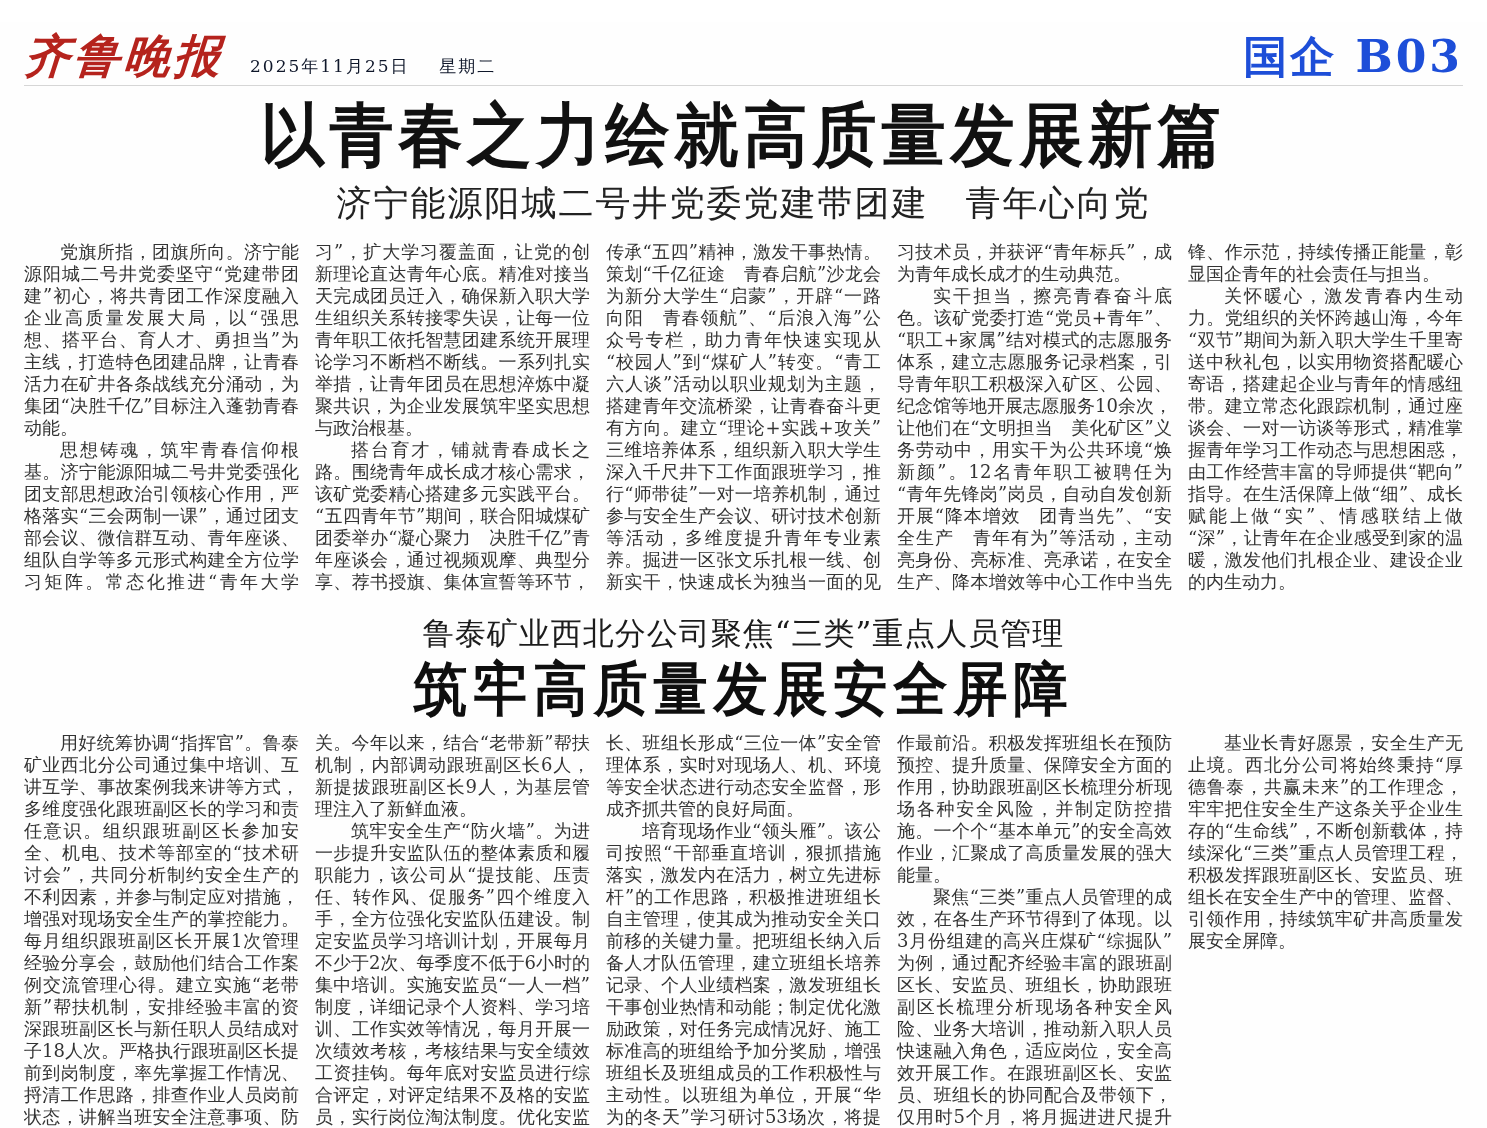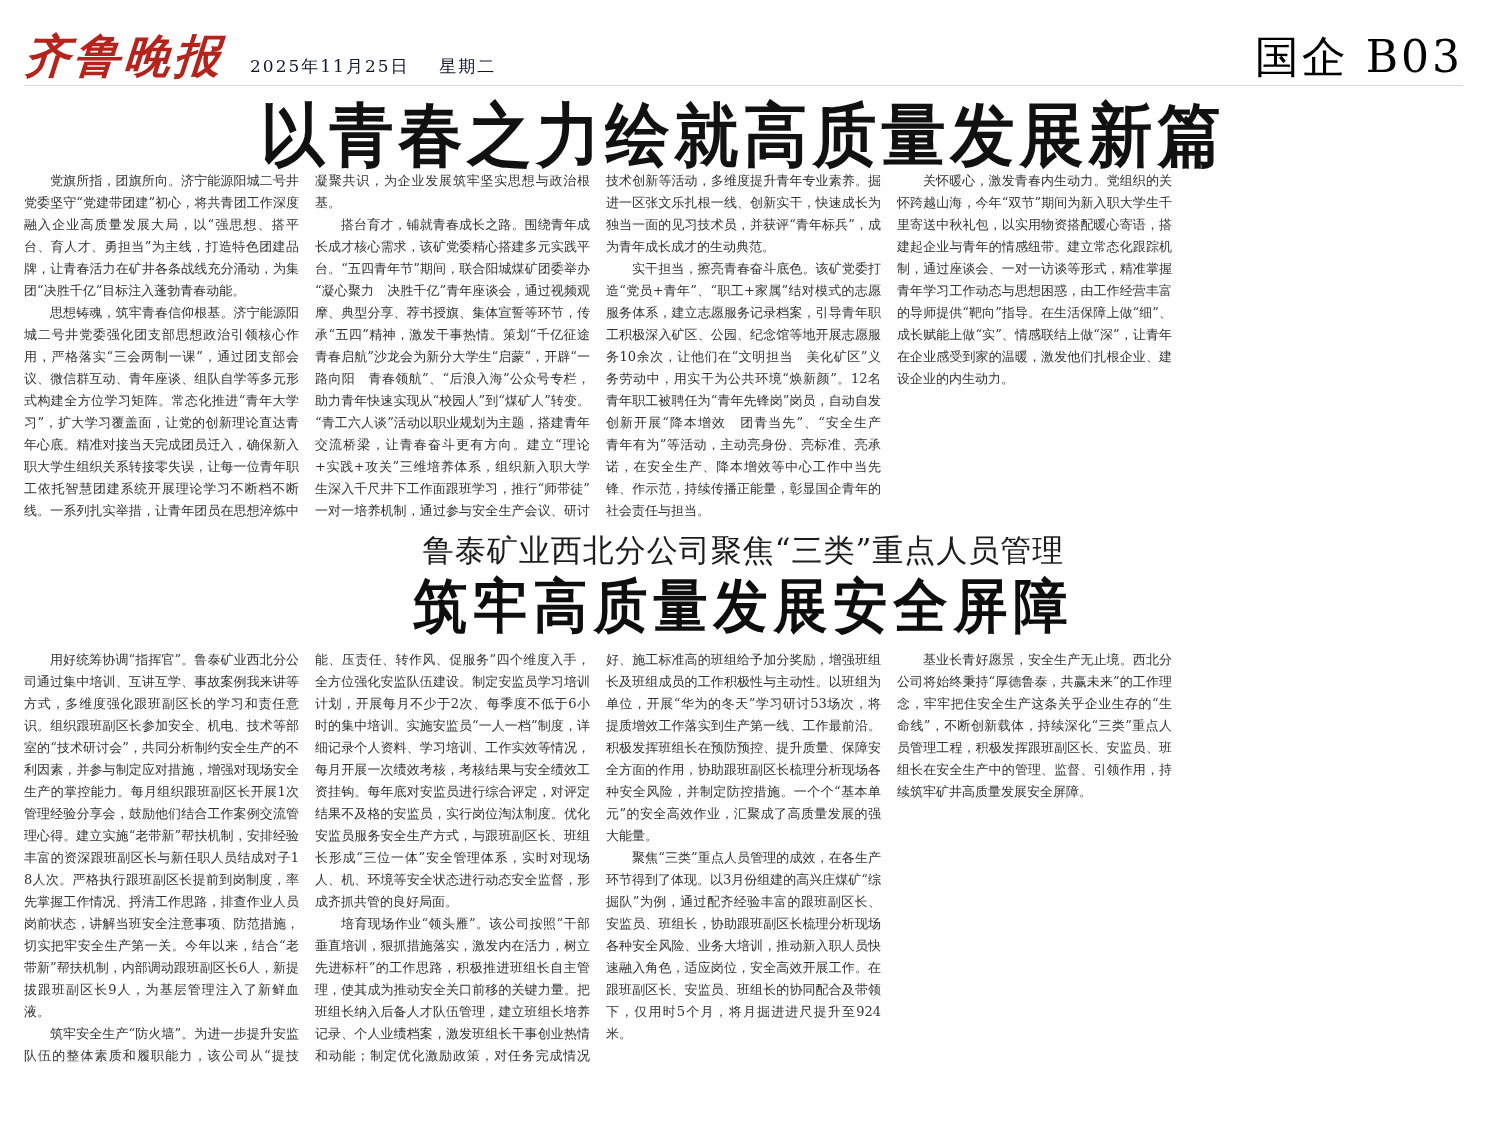--- a/index.html
+++ b/index.html
@@ -21,21 +21,21 @@
     padding-bottom: 6px;
   }
   .masthead-left { display: flex; align-items: baseline; gap: 26px; }
   .paper-logo {
     font-size: 46px; font-weight: bold; font-style: italic;
     color: #b5231d; letter-spacing: 4px; line-height: 1;
     transform: skewX(-4deg);
   }
   .paper-date { font-size: 17px; color: #0f172a; letter-spacing: 2px; }
   .section-page {
-    font-size: 44px; font-weight: normal; color: #000000;
+    font-size: 44px; font-weight: bold; color: #1d4ed8;
     letter-spacing: 3px; line-height: 1;
   }
 
   
   .a1-headline {
     margin-top: 14px;
     text-align: center;
     font-size: 64px; font-weight: bold; color: #111;
     letter-spacing: 5px; line-height: 1.1;
     transform: scaleY(1.08);
@@ -49,28 +49,28 @@
   }
 
   .body-cols {
     column-gap: 16px; column-fill: auto;
     text-align: justify; overflow: hidden;
   }
   .a1-body { column-count: 5; height: 356px; }
   .a2-body { column-count: 5; height: 420px; }
 
   .para {
-    font-size: 13px; line-height: 22px; color: #333;
+    font-size: 18px; line-height: 22px; color: #333;
     text-indent: 2em;
     word-break: break-all;
   }
 
   
   .a2-kicker {
-    margin-top: 4px;
+    margin-top: 16px;
     text-align: center;
     font-size: 31px; color: #1c1c1c;
     letter-spacing: 1px; white-space: nowrap;
   }
   .a2-headline {
     margin-top: 6px; margin-bottom: 14px;
     text-align: center;
     font-size: 54px; font-weight: bold; color: #0e0e0e;
     letter-spacing: 6px; line-height: 1.05;
     transform: scaleY(1.08);
@@ -89,20 +89,21 @@
         <span>2025年11月25日</span>
         &nbsp;&nbsp;
         <span>星期二</span>
       </div>
     </div>
     <div class="section-page">国企 B03</div>
   </div>
 
   <div>
     <h1 class="a1-headline">以青春之力绘就高质量发展新篇</h1>
+    <h2 class="a1-subheadline">济宁能源阳城二号井党委党建带团建　青年心向党</h2>
 
     <div class="body-cols a1-body">
       <p class="para">党旗所指，团旗所向。济宁能源阳城二号井党委坚守“党建带团建”初心，将共青团工作深度融入企业高质量发展大局，以“强思想、搭平台、育人才、勇担当”为主线，打造特色团建品牌，让青春活力在矿井各条战线充分涌动，为集团“决胜千亿”目标注入蓬勃青春动能。</p>
       <p class="para">思想铸魂，筑牢青春信仰根基。济宁能源阳城二号井党委强化团支部思想政治引领核心作用，严格落实“三会两制一课”，通过团支部会议、微信群互动、青年座谈、组队自学等多元形式构建全方位学习矩阵。常态化推进“青年大学习”，扩大学习覆盖面，让党的创新理论直达青年心底。精准对接当天完成团员迁入，确保新入职大学生组织关系转接零失误，让每一位青年职工依托智慧团建系统开展理论学习不断档不断线。一系列扎实举措，让青年团员在思想淬炼中凝聚共识，为企业发展筑牢坚实思想与政治根基。</p>
       <p class="para">搭台育才，铺就青春成长之路。围绕青年成长成才核心需求，该矿党委精心搭建多元实践平台。“五四青年节”期间，联合阳城煤矿团委举办“凝心聚力　决胜千亿”青年座谈会，通过视频观摩、典型分享、荐书授旗、集体宣誓等环节，传承“五四”精神，激发干事热情。策划“千亿征途　青春启航”沙龙会为新分大学生“启蒙”，开辟“一路向阳　青春领航”、“后浪入海”公众号专栏，助力青年快速实现从“校园人”到“煤矿人”转变。“青工六人谈”活动以职业规划为主题，搭建青年交流桥梁，让青春奋斗更有方向。建立“理论+实践+攻关”三维培养体系，组织新入职大学生深入千尺井下工作面跟班学习，推行“师带徒”一对一培养机制，通过参与安全生产会议、研讨技术创新等活动，多维度提升青年专业素养。掘进一区张文乐扎根一线、创新实干，快速成长为独当一面的见习技术员，并获评“青年标兵”，成为青年成长成才的生动典范。</p>
       <p class="para">实干担当，擦亮青春奋斗底色。该矿党委打造“党员+青年”、“职工+家属”结对模式的志愿服务体系，建立志愿服务记录档案，引导青年职工积极深入矿区、公园、纪念馆等地开展志愿服务10余次，让他们在“文明担当　美化矿区”义务劳动中，用实干为公共环境“焕新颜”。12名青年职工被聘任为“青年先锋岗”岗员，自动自发创新开展“降本增效　团青当先”、“安全生产　青年有为”等活动，主动亮身份、亮标准、亮承诺，在安全生产、降本增效等中心工作中当先锋、作示范，持续传播正能量，彰显国企青年的社会责任与担当。</p>
       <p class="para">关怀暖心，激发青春内生动力。党组织的关怀跨越山海，今年“双节”期间为新入职大学生千里寄送中秋礼包，以实用物资搭配暖心寄语，搭建起企业与青年的情感纽带。建立常态化跟踪机制，通过座谈会、一对一访谈等形式，精准掌握青年学习工作动态与思想困惑，由工作经营丰富的导师提供“靶向”指导。在生活保障上做“细”、成长赋能上做“实”、情感联结上做“深”，让青年在企业感受到家的温暖，激发他们扎根企业、建设企业的内生动力。</p>
 
     </div>
   </div>

